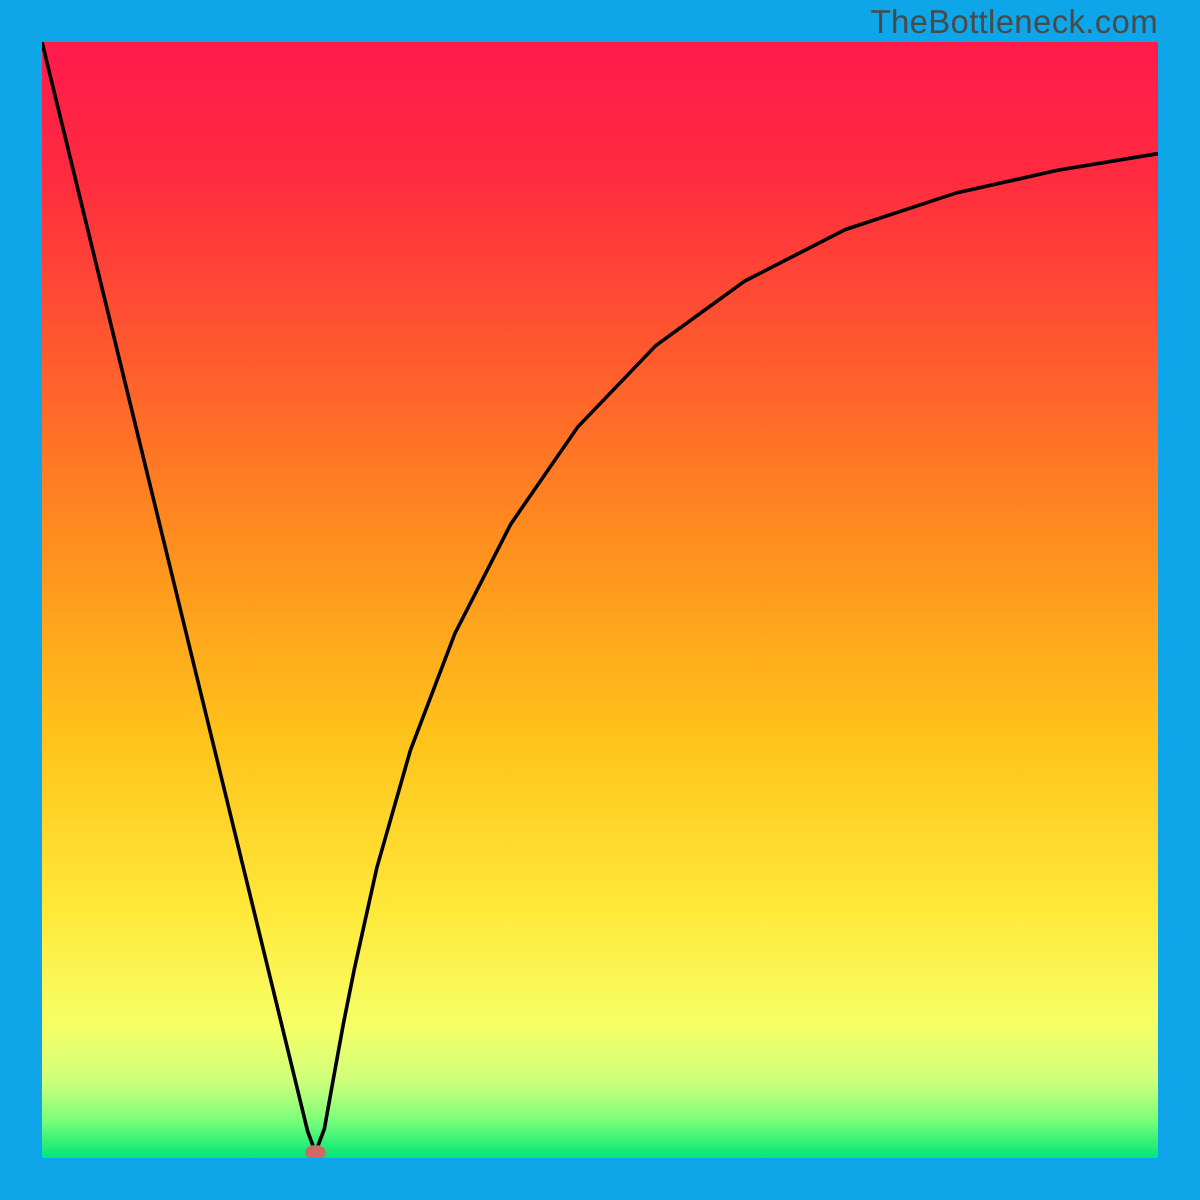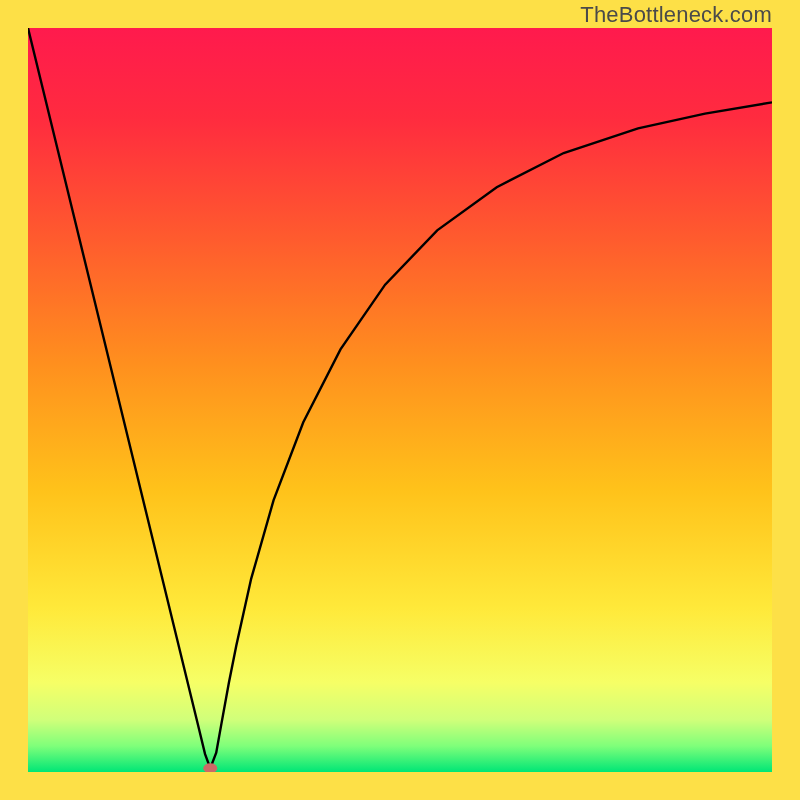--- a/index.html
+++ b/index.html
@@ -8,21 +8,21 @@
     width: 800px;
     height: 800px;
     background: #000;
     font-family: Arial, Helvetica, sans-serif;
     overflow: hidden;
   }
   .frame {
     position: relative;
     width: 800px;
     height: 800px;
-    background: #fde047;
+    background: #0ea5e9;
   }
   .watermark {
     position: absolute;
     top: 2px;
     right: 28px;
     color: #4a4a4a;
     font-size: 22px;
     font-weight: 500;
     letter-spacing: 0.2px;
     user-select: none;

